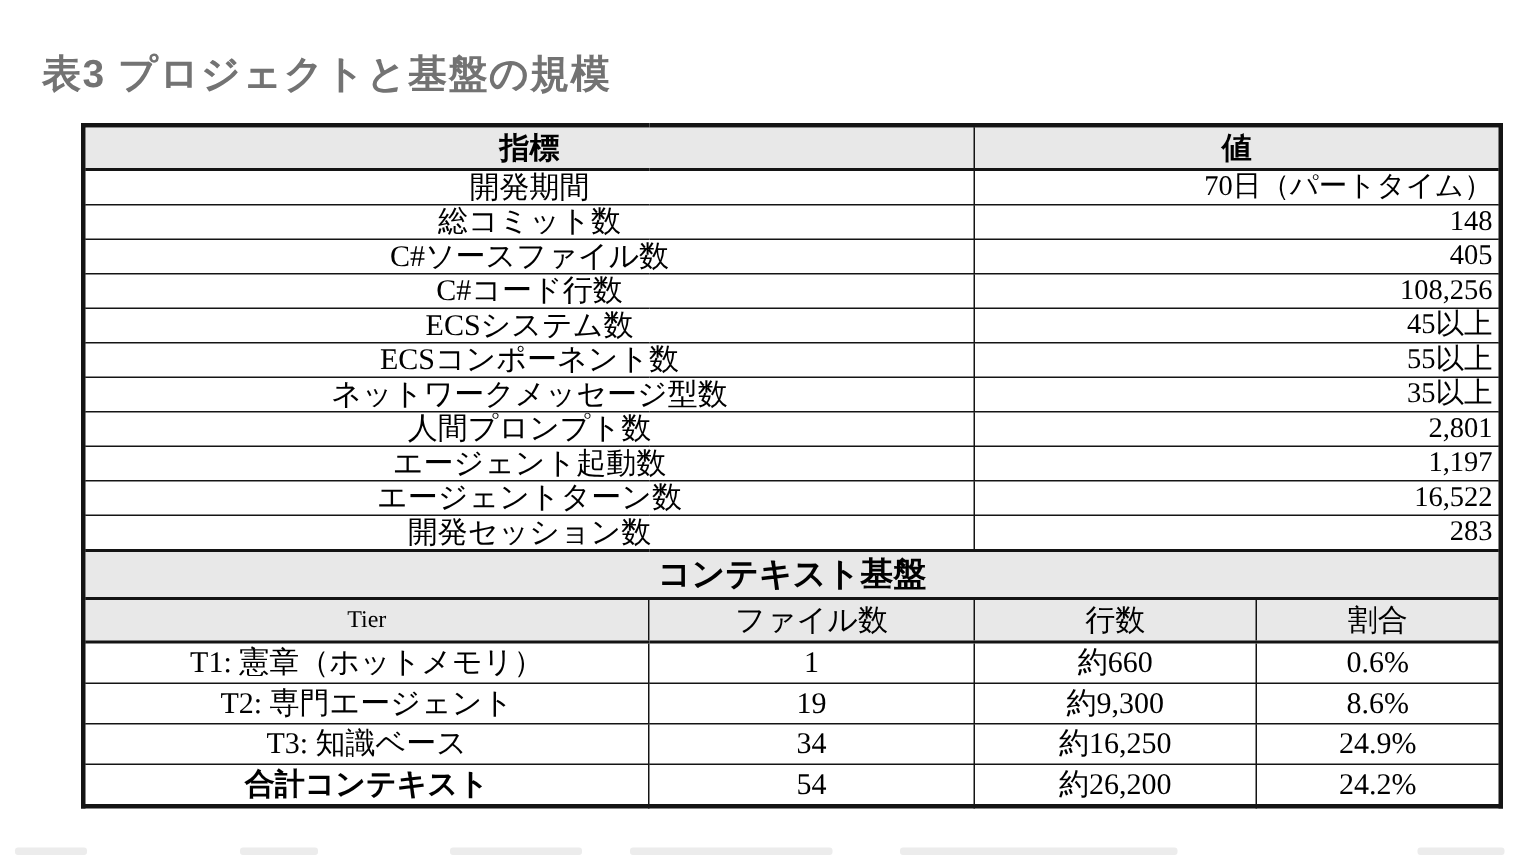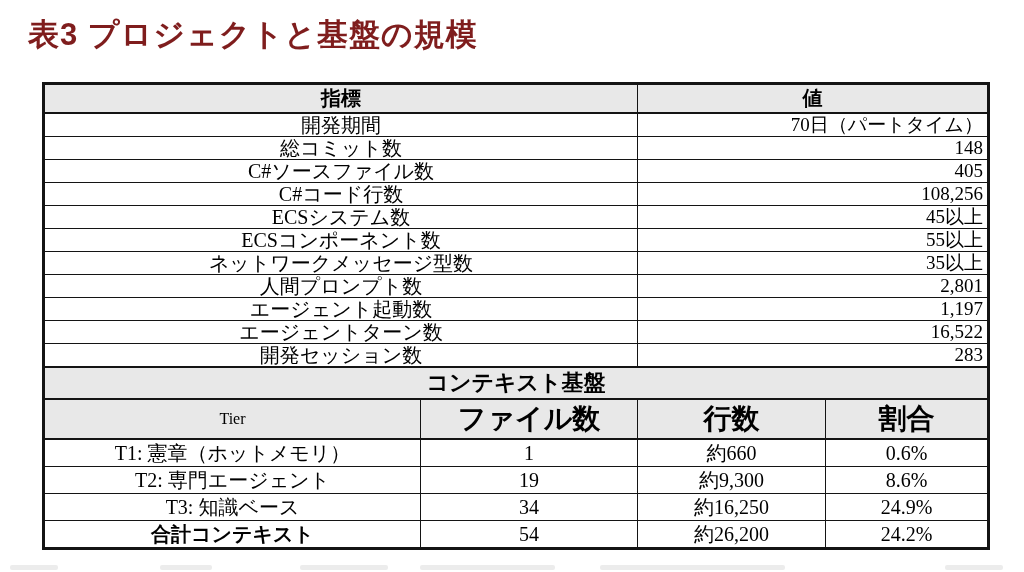--- a/index.html
+++ b/index.html
@@ -14,32 +14,32 @@
   }
   .page {
     position: relative;
     width: 1024px;
     height: 572px;
     background: #ffffff;
   }
   .title {
     position: absolute;
     left: 28px;
-    top: 14px;
+    top: 32px;
     margin: 0;
     font-family: "Liberation Sans", sans-serif;
     font-weight: bold;
-    font-size: 31px;
+    font-size: 26px;
     letter-spacing: 1px;
-    color: #7f1d1d;
+    color: #737373;
     white-space: nowrap;
   }
   .main-table {
     position: absolute;
-    left: 42px;
+    left: 54px;
     top: 82px;
     border-collapse: collapse;
     table-layout: fixed;
     border: 3px solid #141414;
   }
   .main-table td, .main-table th {
     border: 1px solid #141414;
     text-align: center;
     vertical-align: middle;
     padding: 0 4px;
@@ -68,22 +68,22 @@
     background: #e8e8e8;
     font-weight: bold;
     font-size: 22px;
     height: 27px;
     border-top: 2px solid #141414;
     border-bottom: 2px solid #141414;
   }
   
   tr.hdr-row2 th {
     background: #e8e8e8;
-    font-weight: bold;
-    font-size: 28px;
+    font-weight: normal;
+    font-size: 20px;
     height: 26px;
     border-bottom: 2px solid #141414;
   }
   tr.hdr-row2 th.tier-header {
     font-weight: normal;
     font-size: 16px;
   }
   tr.tier-row td {
     height: 26px;
     font-size: 20px;

